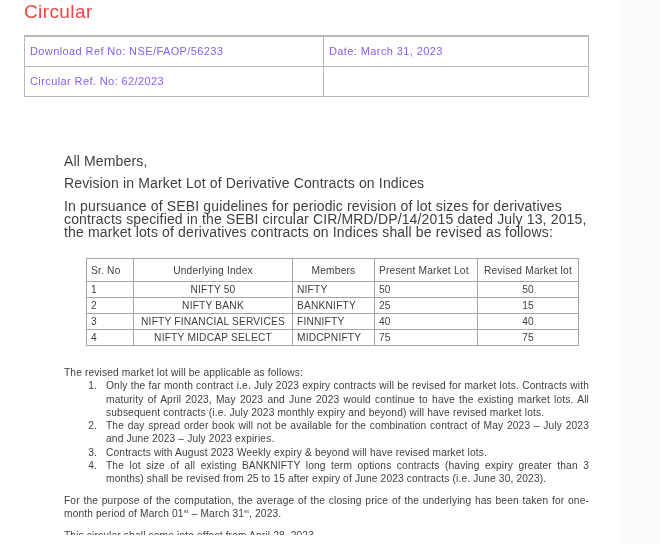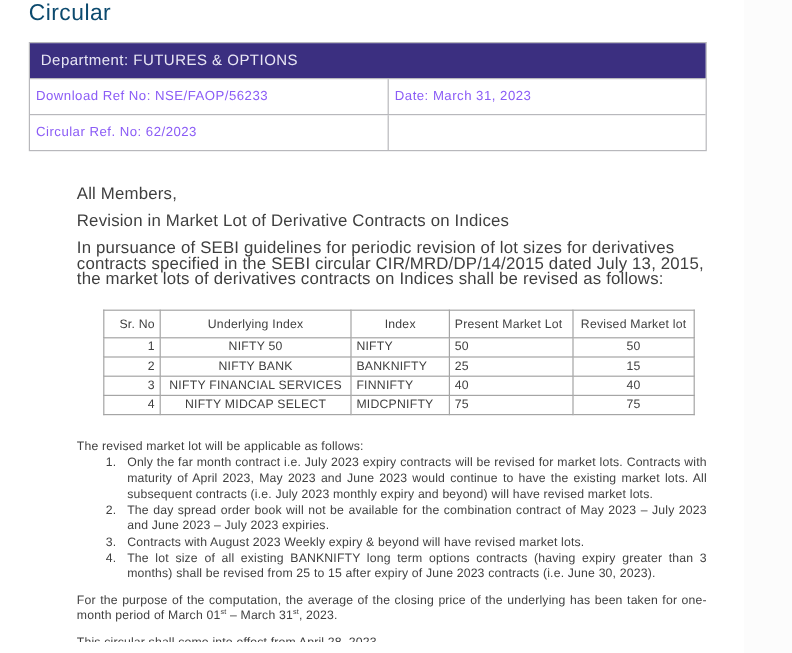--- a/index.html
+++ b/index.html
@@ -22,21 +22,21 @@
       width: 40px;
       height: 544px;
       background: #fcfcfc;
     }
     .page-title {
       position: absolute;
       left: 24px;
       top: 1px;
       font-size: 19px;
       letter-spacing: 0.4px;
-      color: #0c4a6e;
+      color: #ef4444;
       font-family: "Liberation Sans Narrow", "Liberation Sans", sans-serif;
     }
     .header-box {
       position: absolute;
       left: 24px;
       top: 35px;
       width: 565px;
       border: 1px solid #b8b8bc;
       box-sizing: border-box;
     }
@@ -87,21 +87,21 @@
       color: #3f3f3f;
       letter-spacing: 0.2px;
     }
     table.lots th, table.lots td {
       border: 1px solid #a5a5a5;
       height: 13px;
       padding: 1px 4px;
       font-weight: normal;
     }
     table.lots th { height: 20px; }
-    .c-sr { width: 38px; text-align: right; }
+    .c-sr { width: 38px; text-align: left; }
     .c-idx { width: 150px; text-align: center; }
     th.c-idx { text-align: center; }
     .c-sym { width: 73px; text-align: left; }
     th.c-sym { text-align: center; }
     .c-pres { width: 94px; text-align: left; }
     .c-rev { width: 92px; text-align: center; }
 
     .after-table {
       position: absolute;
       left: 64px;
@@ -128,21 +128,20 @@
     }
   </style>
 </head>
 <body>
 
 <div class="right-strip"></div>
 
 <div class="page-title">Circular</div>
 
 <div class="header-box">
-  <div class="dept-bar">Department: FUTURES &amp; OPTIONS</div>
   <div class="hdr-row">
     <div class="hdr-cell left">Download Ref No: NSE/FAOP/56233</div>
     <div class="hdr-cell right">Date: March 31, 2023</div>
   </div>
   <div class="hdr-row">
     <div class="hdr-cell left">Circular Ref. No: 62/2023</div>
     <div class="hdr-cell right"></div>
   </div>
 </div>
 
@@ -150,21 +149,21 @@
   <p class="para">All Members,</p>
   <p class="para">Revision in Market Lot of Derivative Contracts on Indices</p>
   <p class="para">In pursuance of SEBI guidelines for periodic revision of lot sizes for derivatives contracts specified in the SEBI circular CIR/MRD/DP/14/2015 dated July 13, 2015, the market lots of derivatives contracts on Indices shall be revised as follows:</p>
 </div>
 
 <table class="lots">
   <thead>
     <tr>
       <th class="c-sr">Sr. No</th>
       <th class="c-idx">Underlying Index</th>
-      <th class="c-sym">Index</th>
+      <th class="c-sym">Members</th>
       <th class="c-pres">Present Market Lot</th>
       <th class="c-rev">Revised Market lot</th>
     </tr>
   </thead>
   <tbody>
     <tr>
       <td class="c-sr">1</td>
       <td class="c-idx">NIFTY 50</td>
       <td class="c-sym">NIFTY</td>
       <td class="c-pres">50</td>

